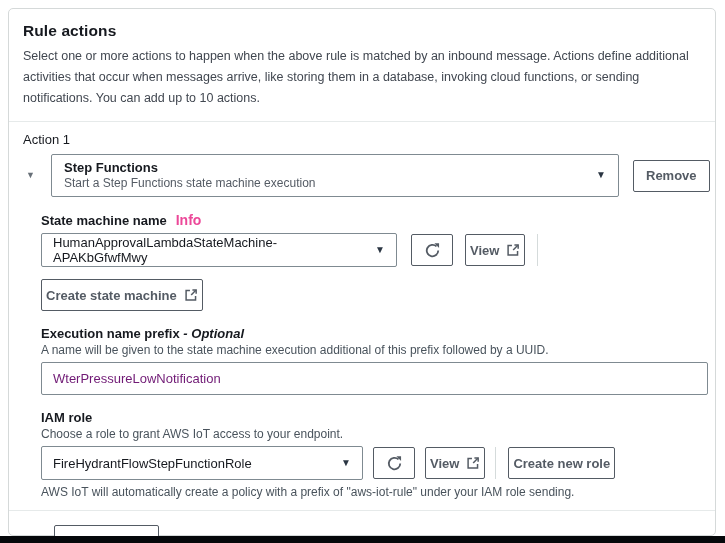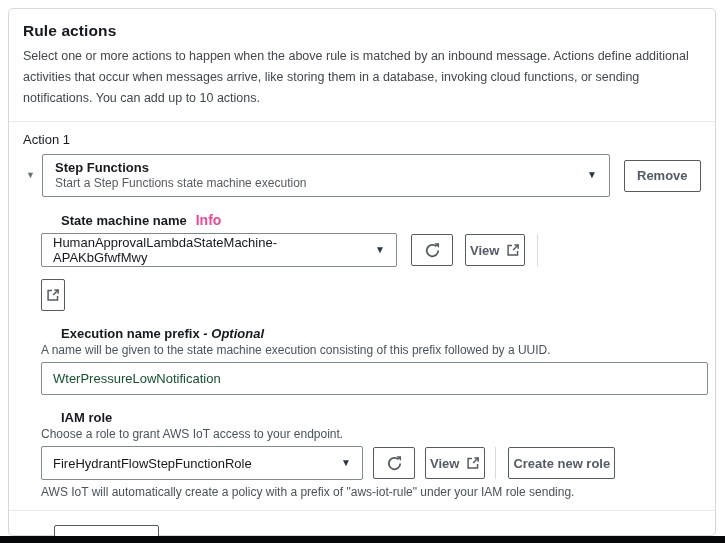--- a/index.html
+++ b/index.html
@@ -24,41 +24,41 @@
   .desc {
     font-size: 12.5px; line-height: 21px; color: #414750;
     margin: 0 10px 12px 0; max-width: 690px;
   }
   .divider { height: 1px; background: #e6eaea; margin: 0 -7px 0 -14px; }
   .action-label { font-size: 13px; margin: 10px 0 7px; }
 
   .action-row { display: flex; align-items: center; margin-left: 3px; }
   .collapse-caret { width: 12px; flex: none; font-size: 9px; color: #687078; cursor: pointer; line-height: 1; }
   .type-select {
-    flex: none; width: 568px; margin-left: 4px; position: relative;
+    flex: none; width: 568px; margin-left: 13px; position: relative;
     border: 1.5px solid #7f8a91; border-radius: 2px; background: #fff;
     padding: 4px 30px 5px 12px; cursor: pointer;
   }
   .type-name { font-size: 13px; font-weight: 700; line-height: 17px; }
   .type-desc { font-size: 12px; color: #545b64; line-height: 15px; }
   .caret { font-size: 10px; color: #2a3542; line-height: 1; }
   .type-select .caret { position: absolute; right: 12px; top: 15px; }
 
   .btn {
     display: inline-flex; align-items: center; justify-content: center; gap: 7px;
     background: #fff; border: 1.5px solid #545b64; border-radius: 2px;
     color: #545b64; font-weight: 700; font-size: 13px; font-family: inherit;
     height: 32px; padding: 0 4px; cursor: pointer; white-space: nowrap; flex: none;
   }
   .btn svg { display: block; }
   .remove-btn { margin-left: 14px; padding: 0 12px; text-align: center; }
 
   .details { margin-left: 18px; }
   .label-row { display: flex; align-items: baseline; gap: 9px; margin: 15px 0 5px; }
-  .field-label { font-size: 13px; font-weight: 700; margin-left: 20px; }
+  .field-label { font-size: 13px; font-weight: 700; }
   .optional { font-style: italic; }
   .info-link { font-size: 14px; font-weight: 700; color: #ec4899; cursor: pointer; }
   .helper { font-size: 12px; line-height: 15px; color: #49535c; margin: 0 0 4px; }
 
   .row { display: flex; align-items: center; }
   .select {
     display: inline-flex; align-items: center; justify-content: space-between;
     height: 34px; padding: 12px 11px; background: #fff; flex: none;
     border: 1.5px solid #7f8a91; border-radius: 2px; font-size: 13px; cursor: pointer;
   }
@@ -66,21 +66,21 @@
   .sm-select { width: 356px; }
   .iam-select { width: 322px; }
   .icon-btn { width: 42px; padding: 0; }
   .ml14 { margin-left: 14px; } .ml12 { margin-left: 12px; } .ml10 { margin-left: 10px; }
   .vdiv { width: 1px; height: 32px; background: #d5dbdb; flex: none; }
 
   .create-sm-btn { margin-top: 12px; }
   .text-input {
     display: block; width: 100%; height: 33px; margin-top: 3px;
     border: 1.5px solid #7f8a91; border-radius: 2px; padding: 0 11px;
-    font-size: 13px; font-family: inherit; color: #14532d; background: #fff; outline: none;
+    font-size: 13px; font-family: inherit; color: #701a75; background: #fff; outline: none;
   }
   .note { font-size: 12px; line-height: 15px; color: #49535c; margin: 5px 0 0; }
   .divider2 { height: 1px; background: #e6eaea; margin: 10px -7px 0 -14px; }
   .add-btn { margin-top: 14px; margin-left: 31px; }
 </style>
 </head>
 <body>
 
 <div class="panel">
 
@@ -127,33 +127,34 @@
             <path d="M13.2 9.2 V13.6 H2.4 V2.8 H6.8" fill="none" stroke="currentColor" stroke-width="1.7"></path>
             <path d="M9.6 2.2 H13.9 V6.5" fill="none" stroke="currentColor" stroke-width="1.7"></path>
             <path d="M13.5 2.6 L8.2 7.9" fill="none" stroke="currentColor" stroke-width="1.7"></path>
           </svg>
         </span>
       </button>
       <div class="vdiv ml12"></div>
     </div>
 
     <button class="btn create-sm-btn">
+      <span>Create state machine</span>
       <span>
         <svg width="14" height="14" viewBox="0 0 16 16">
           <path d="M13.2 9.2 V13.6 H2.4 V2.8 H6.8" fill="none" stroke="currentColor" stroke-width="1.7"></path>
           <path d="M9.6 2.2 H13.9 V6.5" fill="none" stroke="currentColor" stroke-width="1.7"></path>
           <path d="M13.5 2.6 L8.2 7.9" fill="none" stroke="currentColor" stroke-width="1.7"></path>
         </svg>
       </span>
     </button>
 
     <div class="label-row" style="margin-bottom:2px;">
       <span class="field-label"><span>Execution name prefix</span> <span class="optional">- Optional</span></span>
     </div>
-    <p class="helper">A name will be given to the state machine execution consisting of this prefix followed by a UUID.</p>
+    <p class="helper">A name will be given to the state machine execution additional of this prefix followed by a UUID.</p>
     <input class="text-input" type="text" value="WterPressureLowNotification" style="">
 
     <div class="label-row" style="margin-bottom:2px;">
       <span class="field-label">IAM role</span>
     </div>
     <p class="helper">Choose a role to grant AWS IoT access to your endpoint.</p>
     <div class="row">
       <div class="select iam-select">
         <span>FireHydrantFlowStepFunctionRole</span>
         <span class="caret">▼</span>

